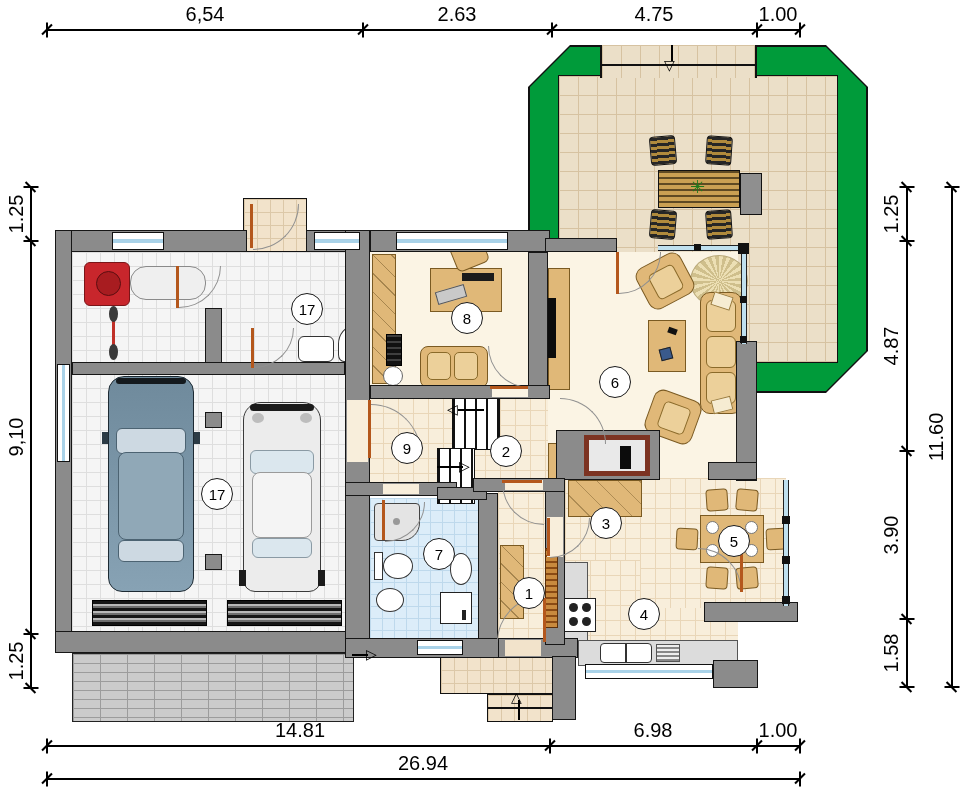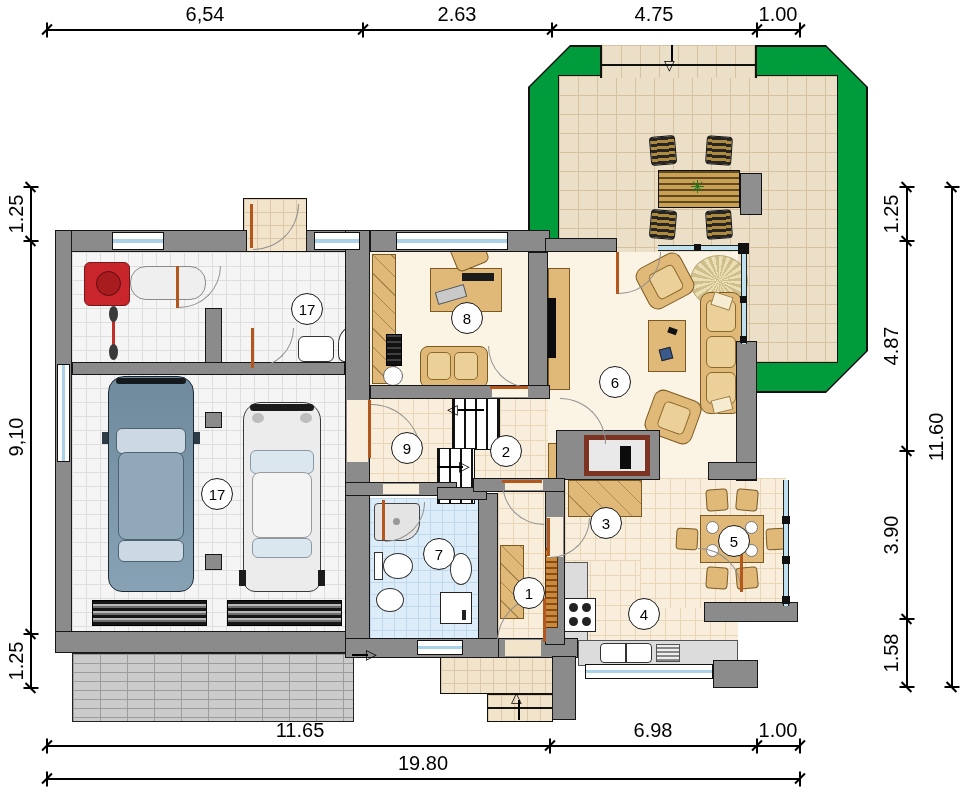--- a/index.html
+++ b/index.html
@@ -366,22 +366,22 @@
   <div class="dline" style="left:951px;top:187px;width:2px;height:500px;"></div>
   <div class="tkv" style="left:952px;top:187px;"></div>
   <div class="tkv" style="left:952px;top:687px;"></div>
   <span class="dlabel-v" style="left:936px;top:437px;">11.60</span>
 
   <div class="dline" style="left:47px;top:745px;width:753px;height:2px;"></div>
   <div class="tk" style="left:47px;top:746px;"></div>
   <div class="tk" style="left:550px;top:746px;"></div>
   <div class="tk" style="left:757px;top:746px;"></div>
   <div class="tk" style="left:800px;top:746px;"></div>
-  <span class="dlabel" style="left:300px;top:719px;">11.65</span>
+  <span class="dlabel" style="left:300px;top:719px;">14.81</span>
   <span class="dlabel" style="left:653px;top:719px;">6.98</span>
   <span class="dlabel" style="left:778px;top:719px;">1.00</span>
 
   <div class="dline" style="left:47px;top:778px;width:753px;height:2px;"></div>
   <div class="tk" style="left:47px;top:779px;"></div>
   <div class="tk" style="left:800px;top:779px;"></div>
-  <span class="dlabel" style="left:423px;top:752px;">19.80</span>
+  <span class="dlabel" style="left:423px;top:752px;">26.94</span>
 
 </div>
 
 </body></html>

